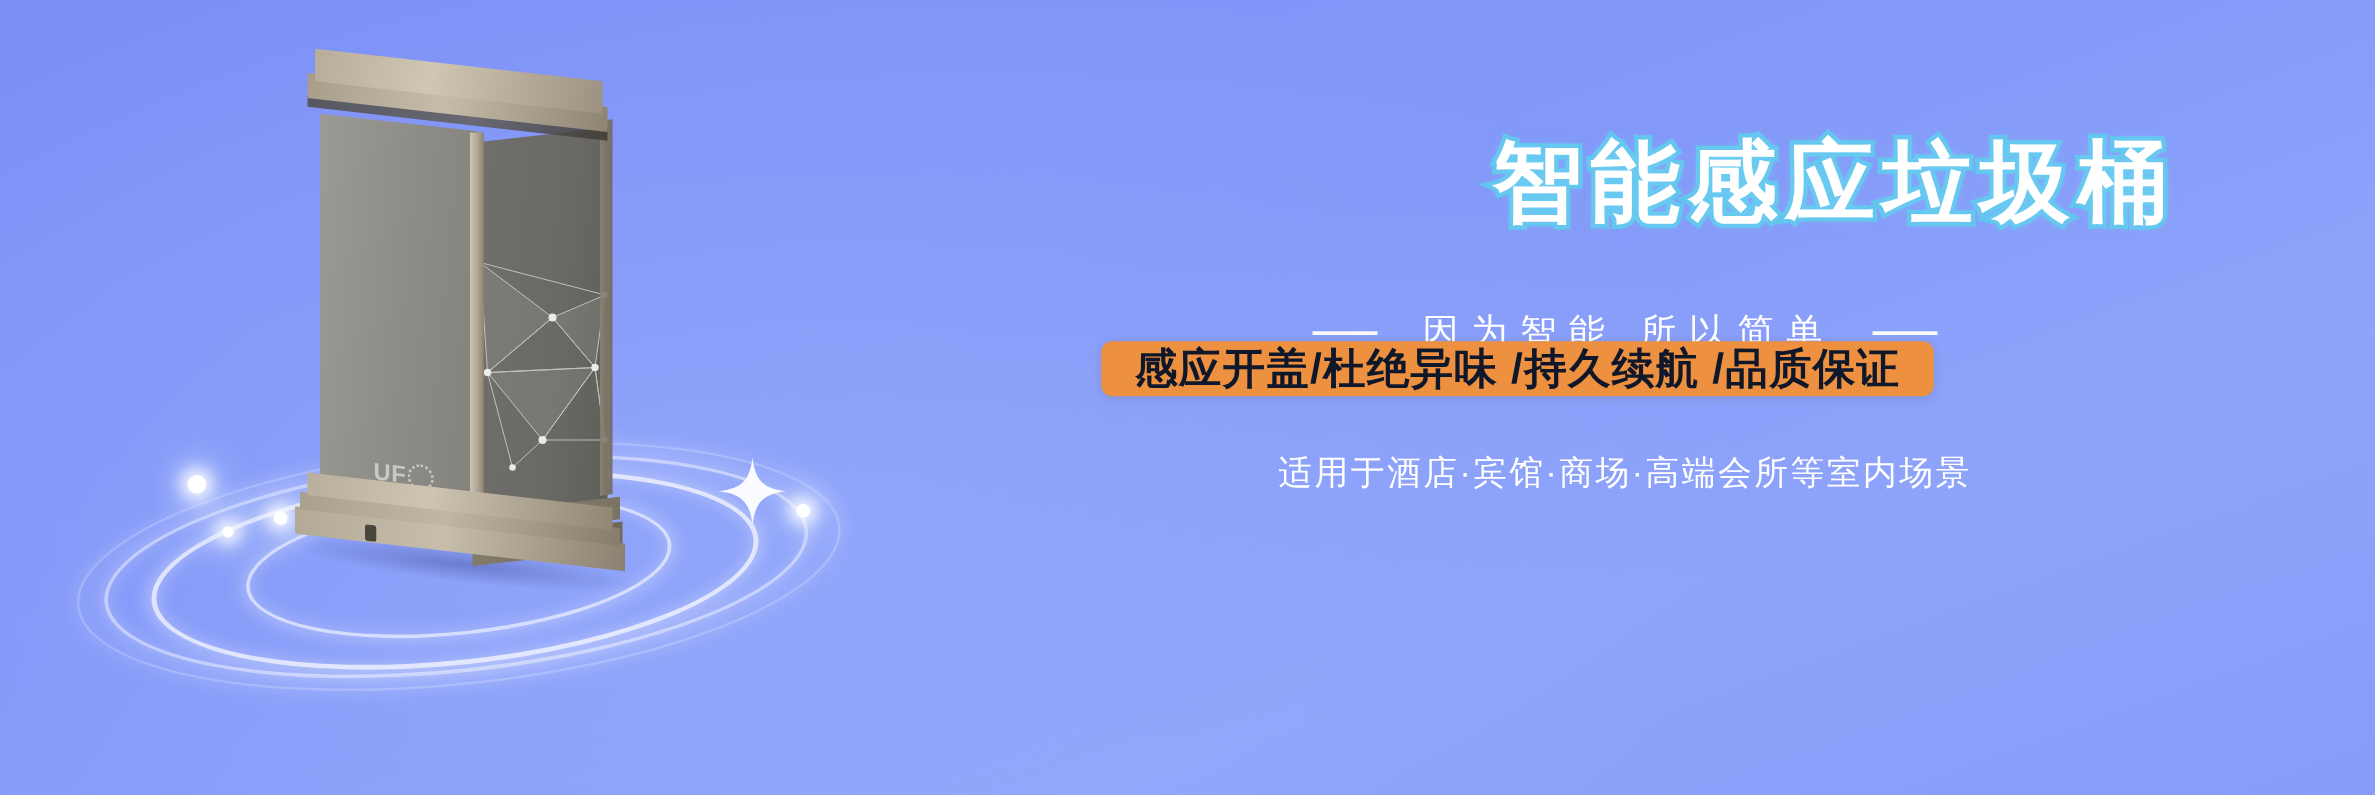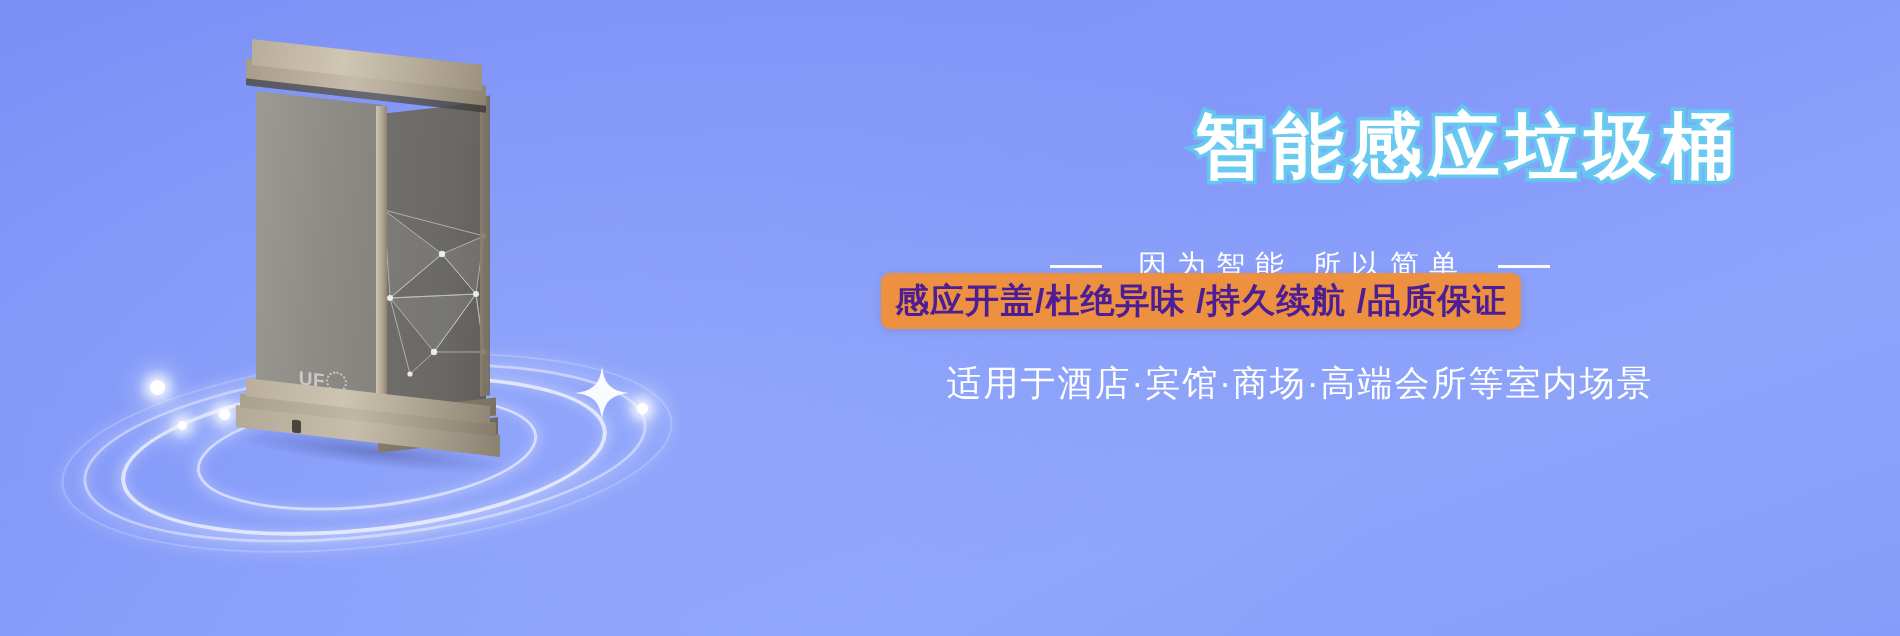--- a/index.html
+++ b/index.html
@@ -251,41 +251,41 @@
     height: 3px;
     background: #ffffff;
     opacity: .95;
     flex: 0 0 auto;
   }
   .subhead-text { padding-left: 6px; }
 
   .features {
     position: absolute;
     left: 21px; top: 273px;
-    height: 56px;
+    height: 44px;
     display: flex;
     align-items: center;
-    padding: 0 14px;
+    padding: 0 27px;
     background: #ed903f;
     border-radius: 9px;
-    color: #4c1d95;
+    color: #0f172a;
     font-size: 34px;
     font-weight: 700;
     letter-spacing: 1px;
     white-space: nowrap;
     box-shadow: 0 2px 8px rgba(60,40,10,.12);
   }
 
   .scenes {
     position: absolute;
     left: 0; top: 360px;
     width: 880px;
     text-align: center;
     color: #ffffff;
-    font-size: 35px;
+    font-size: 27px;
     letter-spacing: 2px;
     white-space: nowrap;
   }
 </style>
 </head>
 <body>
 
 <div class="banner">
 
   <div class="bg-glow"></div>

